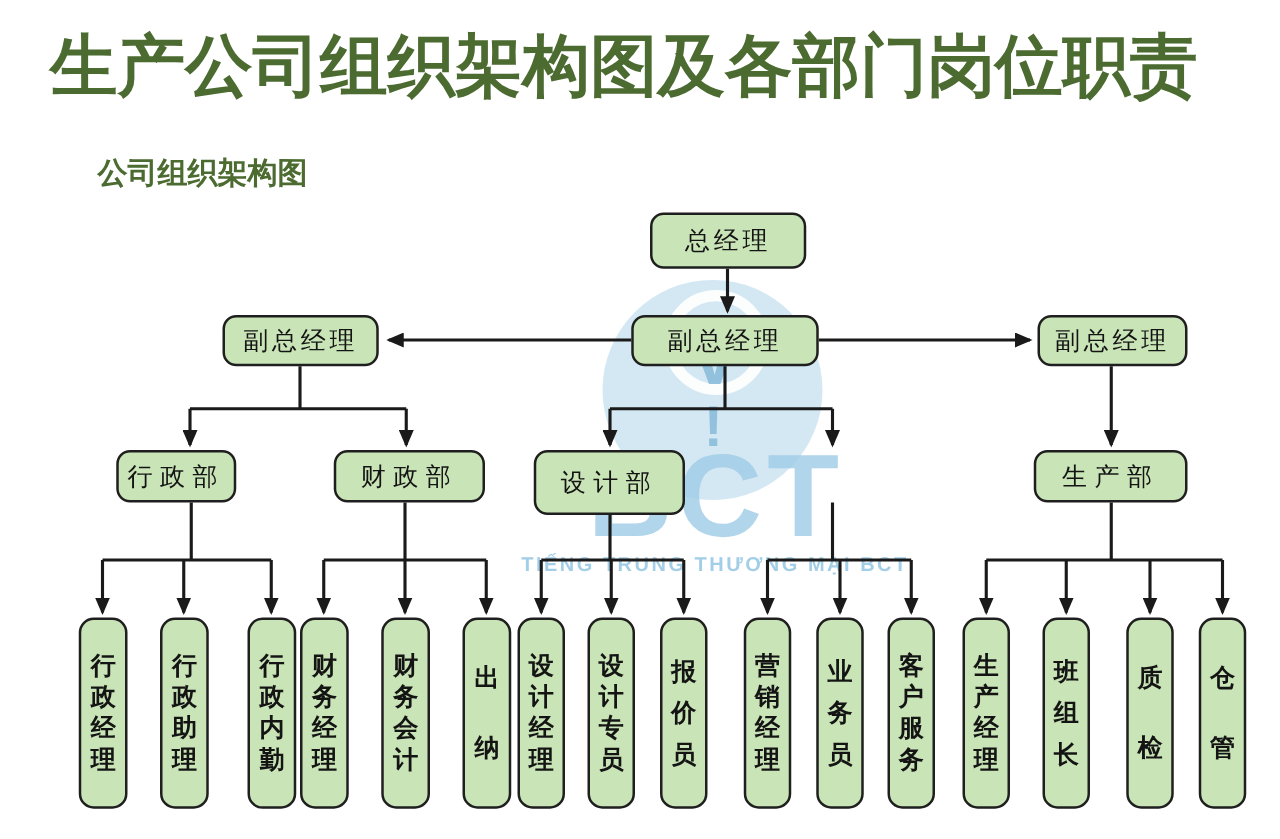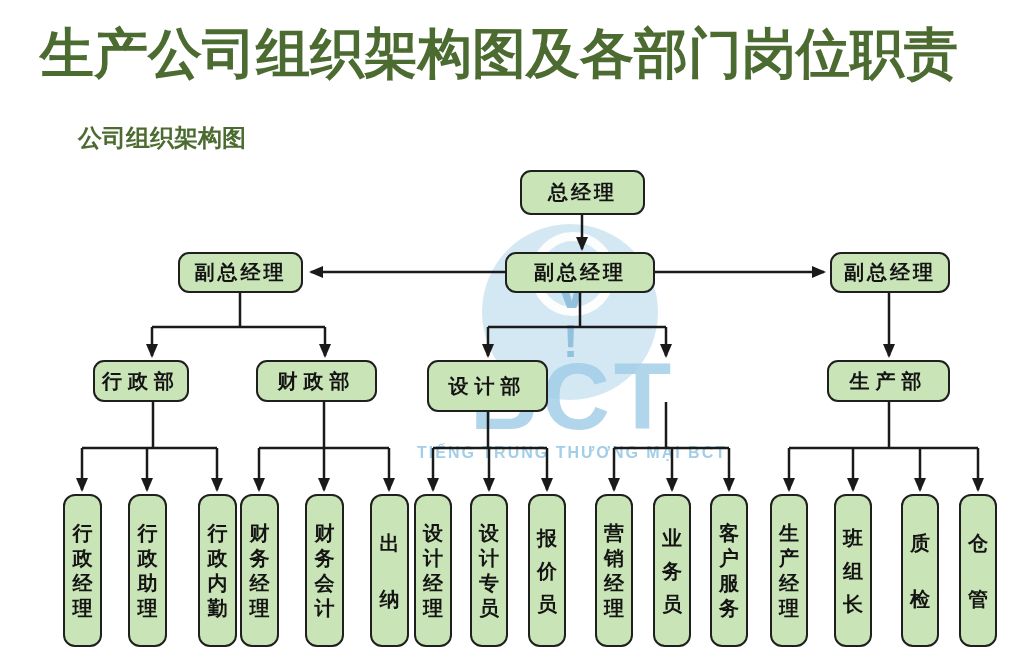--- a/index.html
+++ b/index.html
@@ -37,21 +37,21 @@
   .ln{stroke:var(--connector,#1a1a1a);stroke-width:2.5;fill:none;}
   .ah{fill:var(--connector,#1a1a1a);}
   
   .node{
     position:absolute;z-index:2;box-sizing:border-box;
     background:var(--node-fill,#c9e4b6);
     border:2.5px solid var(--node-border,#1f1f1f);
     display:flex;align-items:center;justify-content:center;
     color:var(--node-text,#141414);
   }
-  .node.h{border-radius:11px;font-weight:700;font-size:20px;letter-spacing:3px;white-space:nowrap;}
+  .node.h{border-radius:11px;font-weight:400;font-size:20px;letter-spacing:3px;white-space:nowrap;}
   .node.h.l3 span{letter-spacing:6px;}
   .node.v{border-radius:12px;font-weight:800;font-size:20px;}
   .node.v .vlabel{display:flex;flex-direction:column;align-items:center;justify-content:center;line-height:1;}
   .vlabel.g2{gap:36px;}
   .vlabel.g3{gap:13px;}
   .vlabel.g4{gap:5px;}
 </style>
 </head>
 <body>
 
@@ -126,21 +126,21 @@
   <div class="node h" style="left:505px;top:252px;width:150px;height:41px">
     <span>副总经理</span>
   </div>
   <div class="node h" style="left:830px;top:252px;width:120px;height:41px">
     <span>副总经理</span>
   </div>
 
   <div class="node h l3" style="left:93px;top:360px;width:96px;height:42px">
     <span>行政部</span>
   </div>
-  <div class="node h l3" style="left:256px;top:360px;width:121px;height:42px">
+  <div class="node h l3" style="left:267px;top:360px;width:121px;height:42px">
     <span>财政部</span>
   </div>
   <div class="node h l3" style="left:427px;top:360px;width:121px;height:52px">
     <span>设计部</span>
   </div>
   <div class="node h l3" style="left:827px;top:360px;width:123px;height:42px">
     <span>生产部</span>
   </div>
 
   <div class="node v" style="left:63px;top:494px;width:39px;height:153px">

